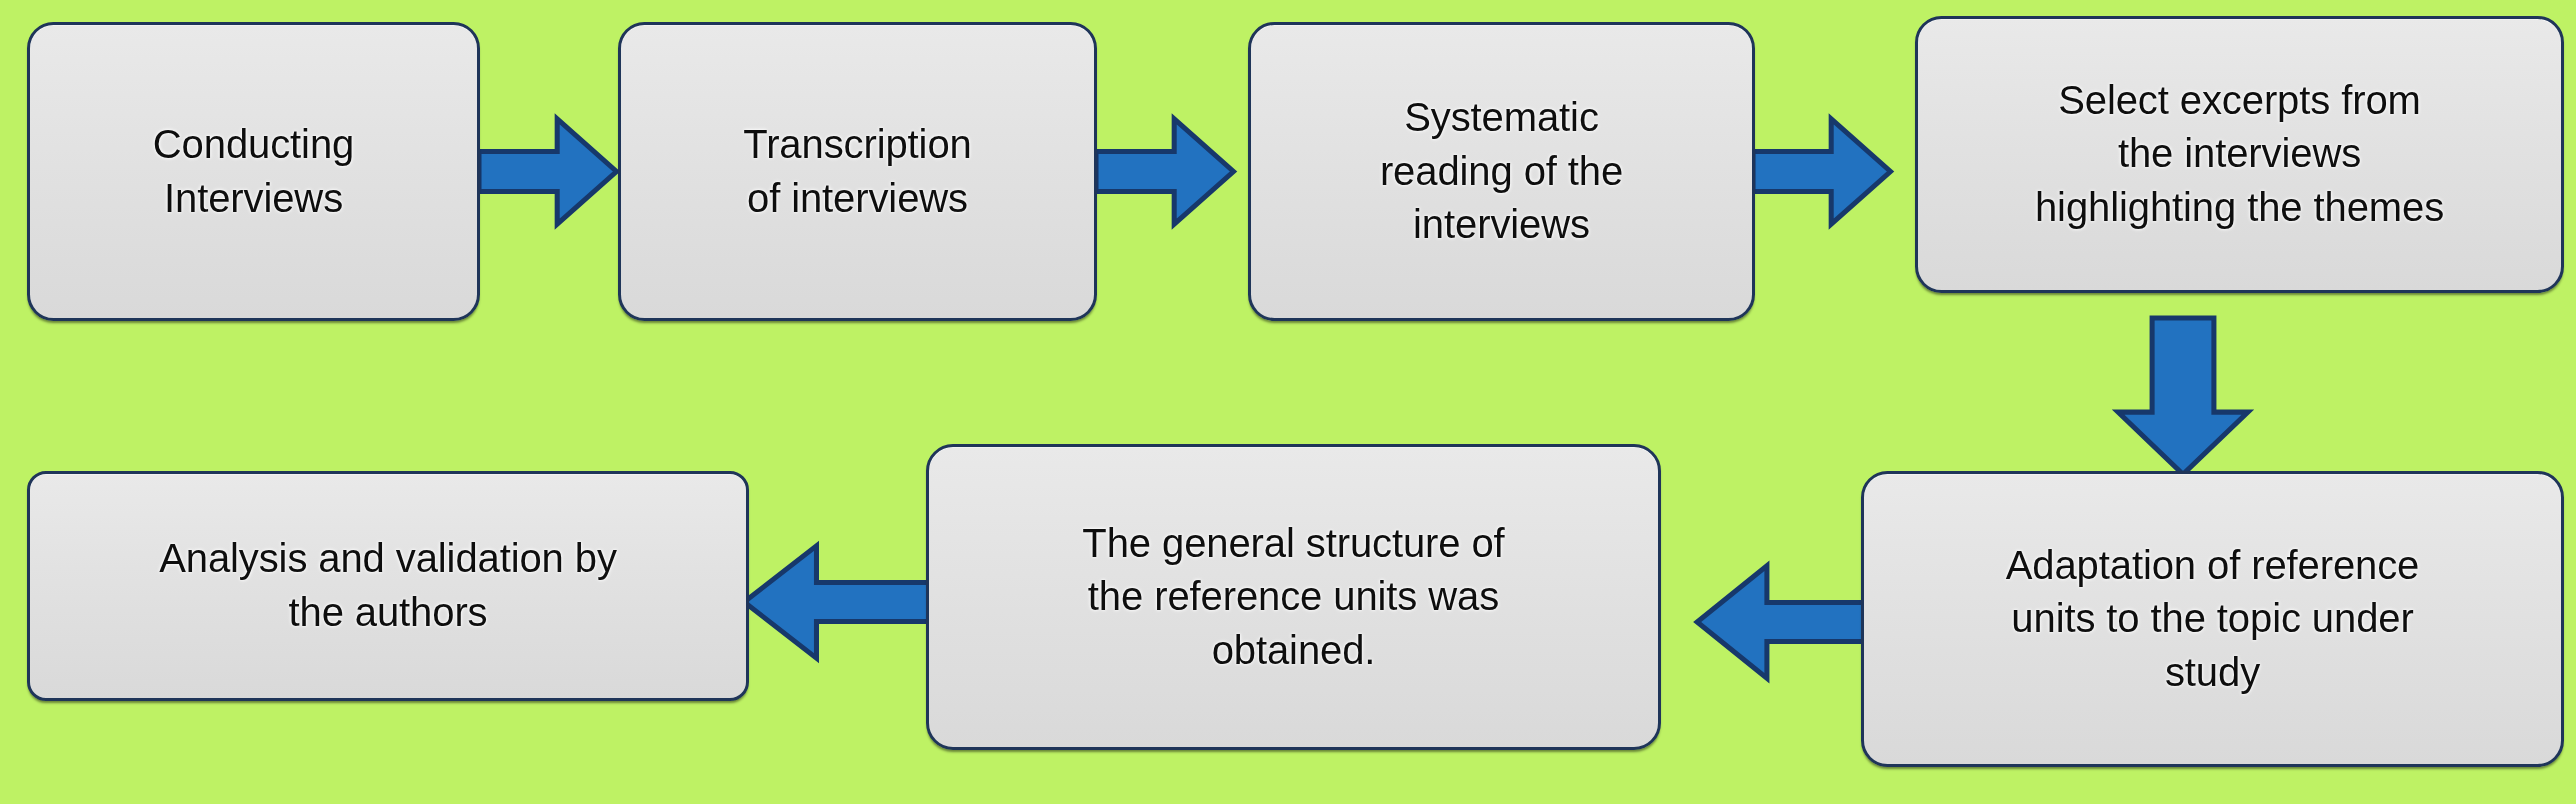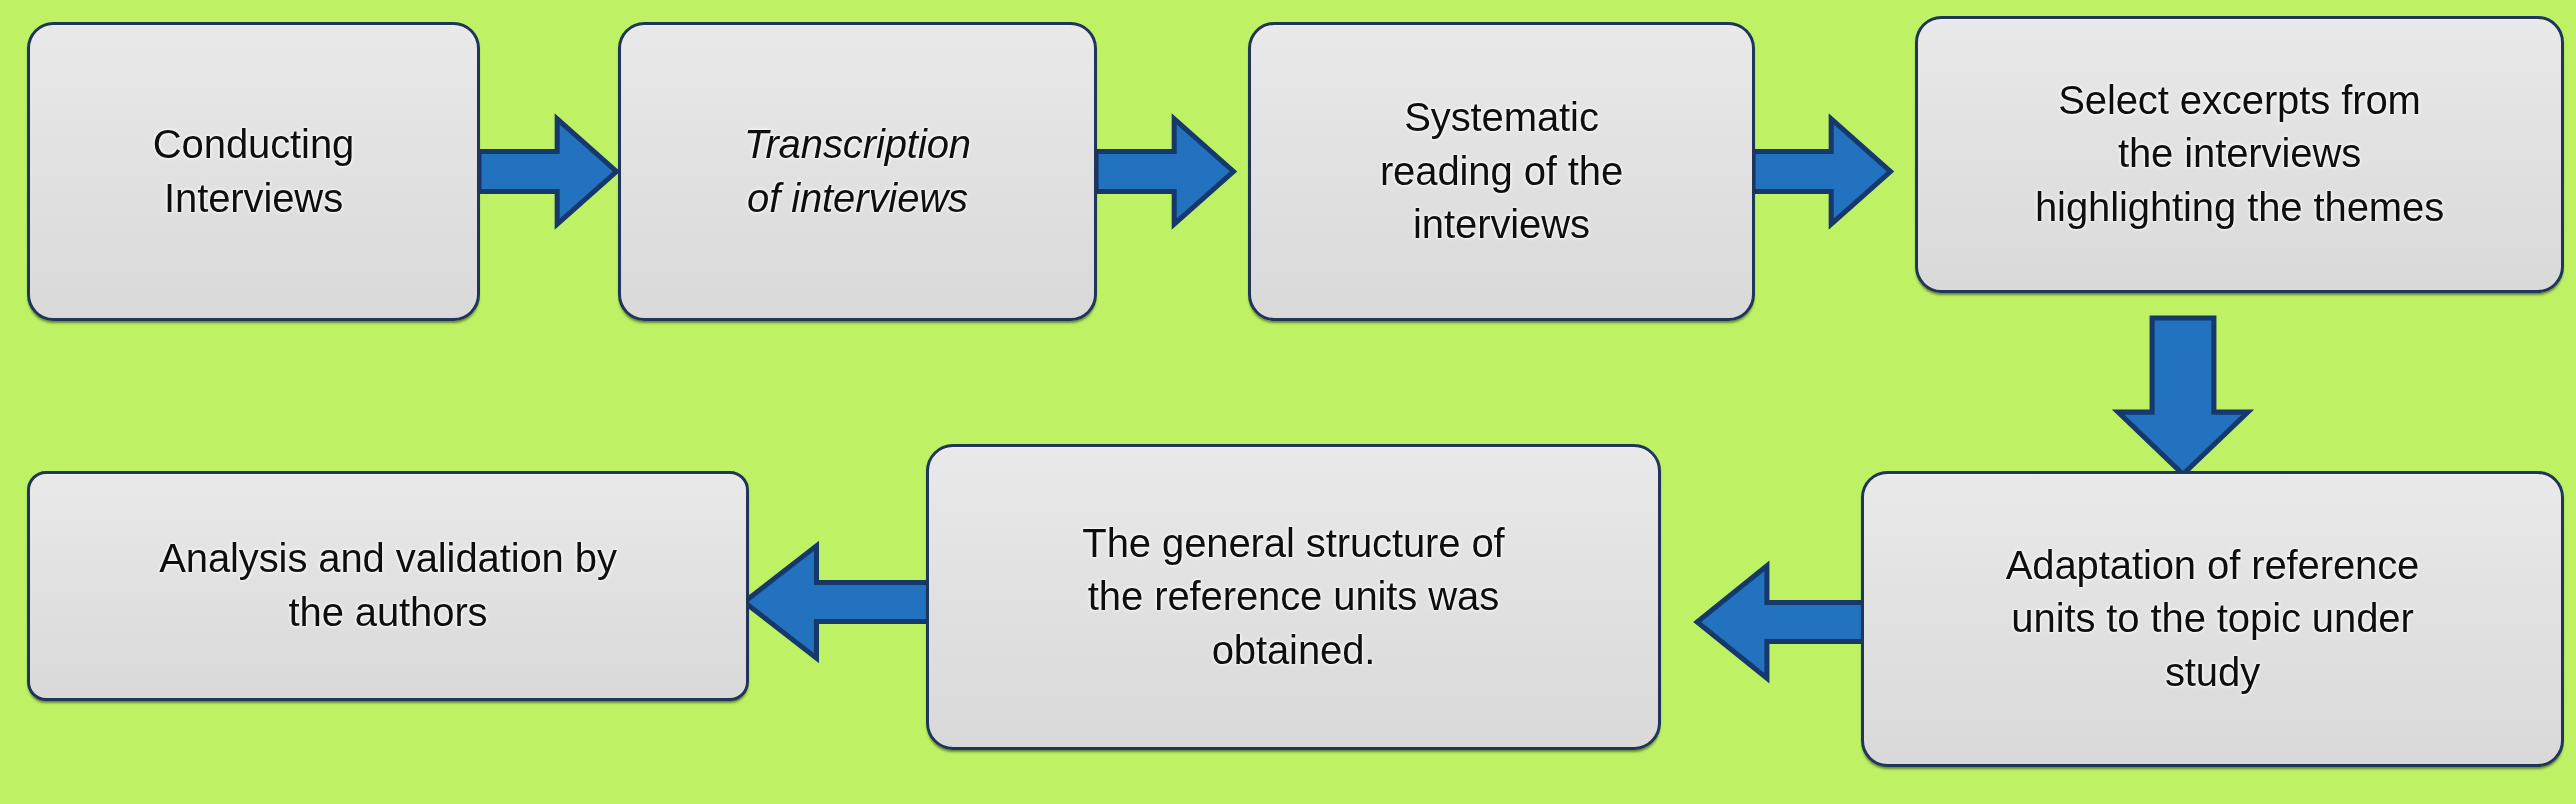--- a/index.html
+++ b/index.html
@@ -49,21 +49,21 @@
     <span class="label">Conducting
 Interviews</span>
   </div>
 
   <div class="arrow" style="left:479px;top:115px;width:140px;height:113px;">
     <svg viewBox="0 0 222 180" preserveAspectRatio="none" aria-hidden="true">
       <polygon class="body" points="0,58 124,58 124,6 218,90 124,174 124,122 0,122"></polygon>
     </svg>
   </div>
 
-  <div class="node" style="left:618px;top:22px;width:479px;height:299px;font-style:italic;">
+  <div class="node" style="left:618px;top:22px;width:479px;height:299px;">
     <span class="label">Transcription
 of interviews</span>
   </div>
 
   <div class="arrow" style="left:1096px;top:115px;width:140px;height:113px;">
     <svg viewBox="0 0 222 180" preserveAspectRatio="none" aria-hidden="true">
       <polygon class="body" points="0,58 124,58 124,6 218,90 124,174 124,122 0,122"></polygon>
     </svg>
   </div>
 

